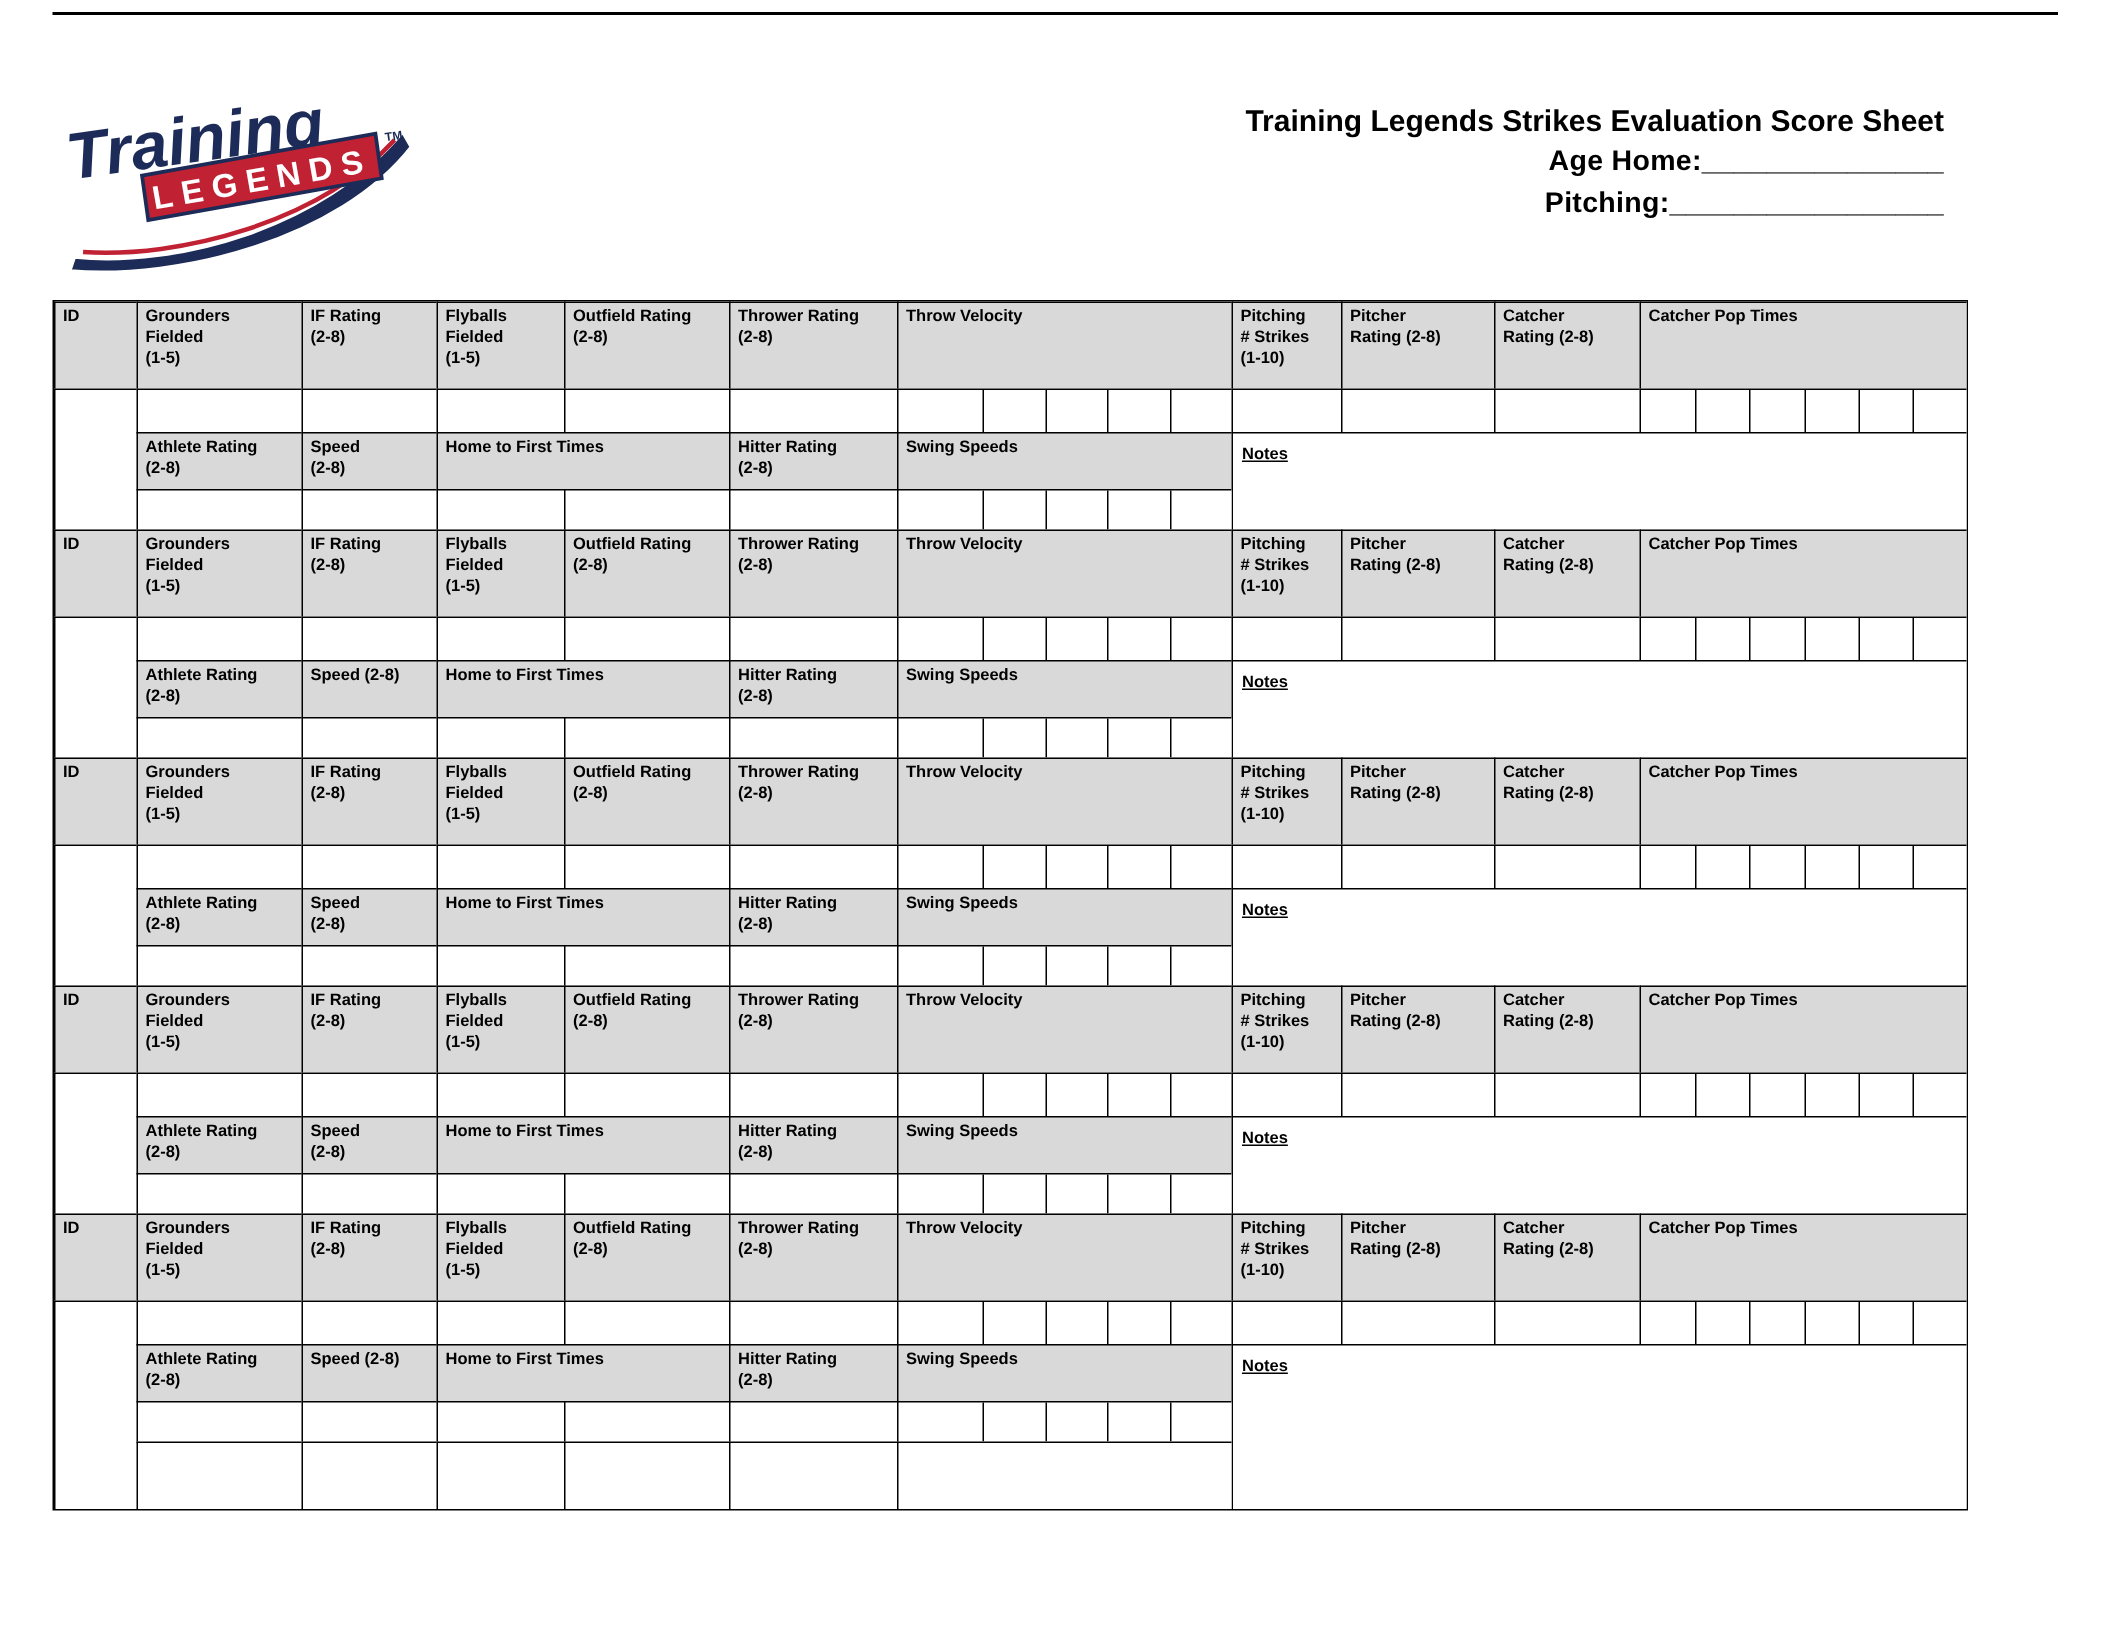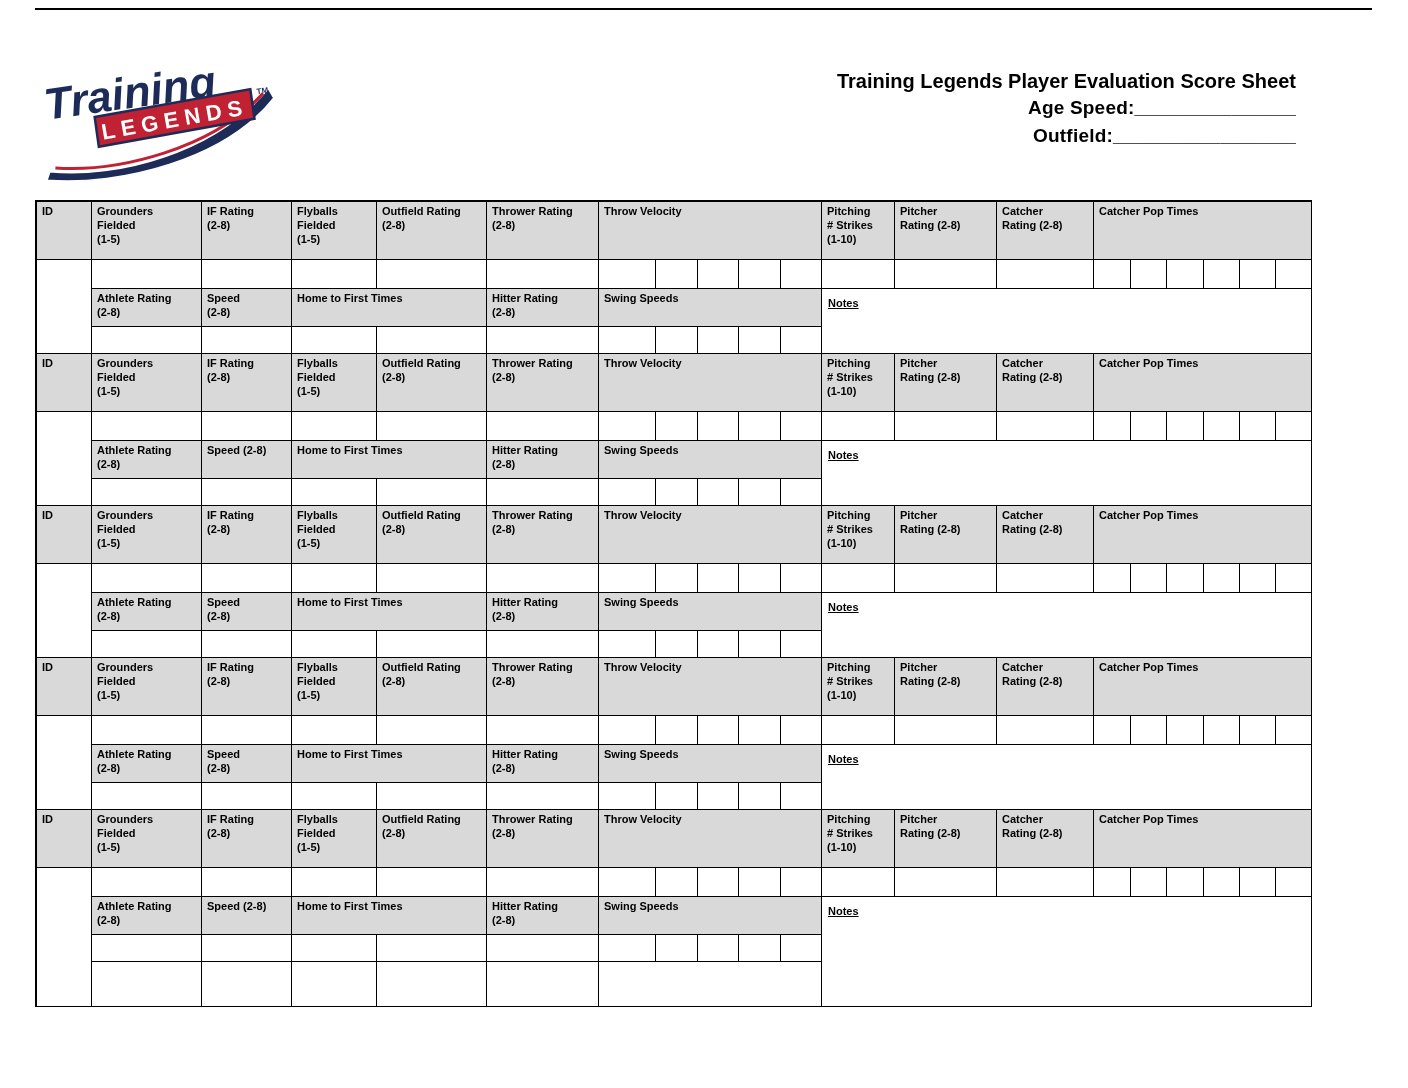--- a/index.html
+++ b/index.html
@@ -61,23 +61,23 @@
         <path d="M10 101 C 72 114, 168 104, 226 56" stroke="#c02133" stroke-width="3" fill="none"></path>
         <text x="8" y="52" font-size="44" font-style="italic" font-weight="bold" fill="#1c2b57" stroke="#ffffff" stroke-width="1.2" paint-order="stroke">Training</text>
         <path d="M56 56 L214 50 L214 80 L56 86 Z" fill="#c02133" stroke="#1c2b57" stroke-width="2.5"></path>
         <text x="135" y="77" text-anchor="middle" font-size="22" font-weight="bold" fill="#ffffff" letter-spacing="6" transform="rotate(-2 135 70)">LEGENDS</text>
         <text x="220" y="56" font-size="8" font-weight="bold" fill="#1c2b57">TM</text>
       </g>
     </svg>
   </div>
 
   <div class="title-block">
-    <div class="doc-title">Training Legends Player Evaluation Score Sheet</div>
-    <div class="fill-line">Age Speed:_______________</div>
-    <div class="fill-line">Outfield:_________________</div>
+    <div class="doc-title">Training Legends Strikes Evaluation Score Sheet</div>
+    <div class="fill-line">Age Home:_______________</div>
+    <div class="fill-line">Pitching:_________________</div>
   </div>
 
   <div class="score-table">
       <div class="block">
         <div class="cell head" style="grid-area: 1 / 1;">ID</div>
         <div class="cell head" style="grid-area: 1 / 2;">Grounders
 Fielded
 (1-5)</div>
         <div class="cell head" style="grid-area: 1 / 3;">IF Rating
 (2-8)</div>

